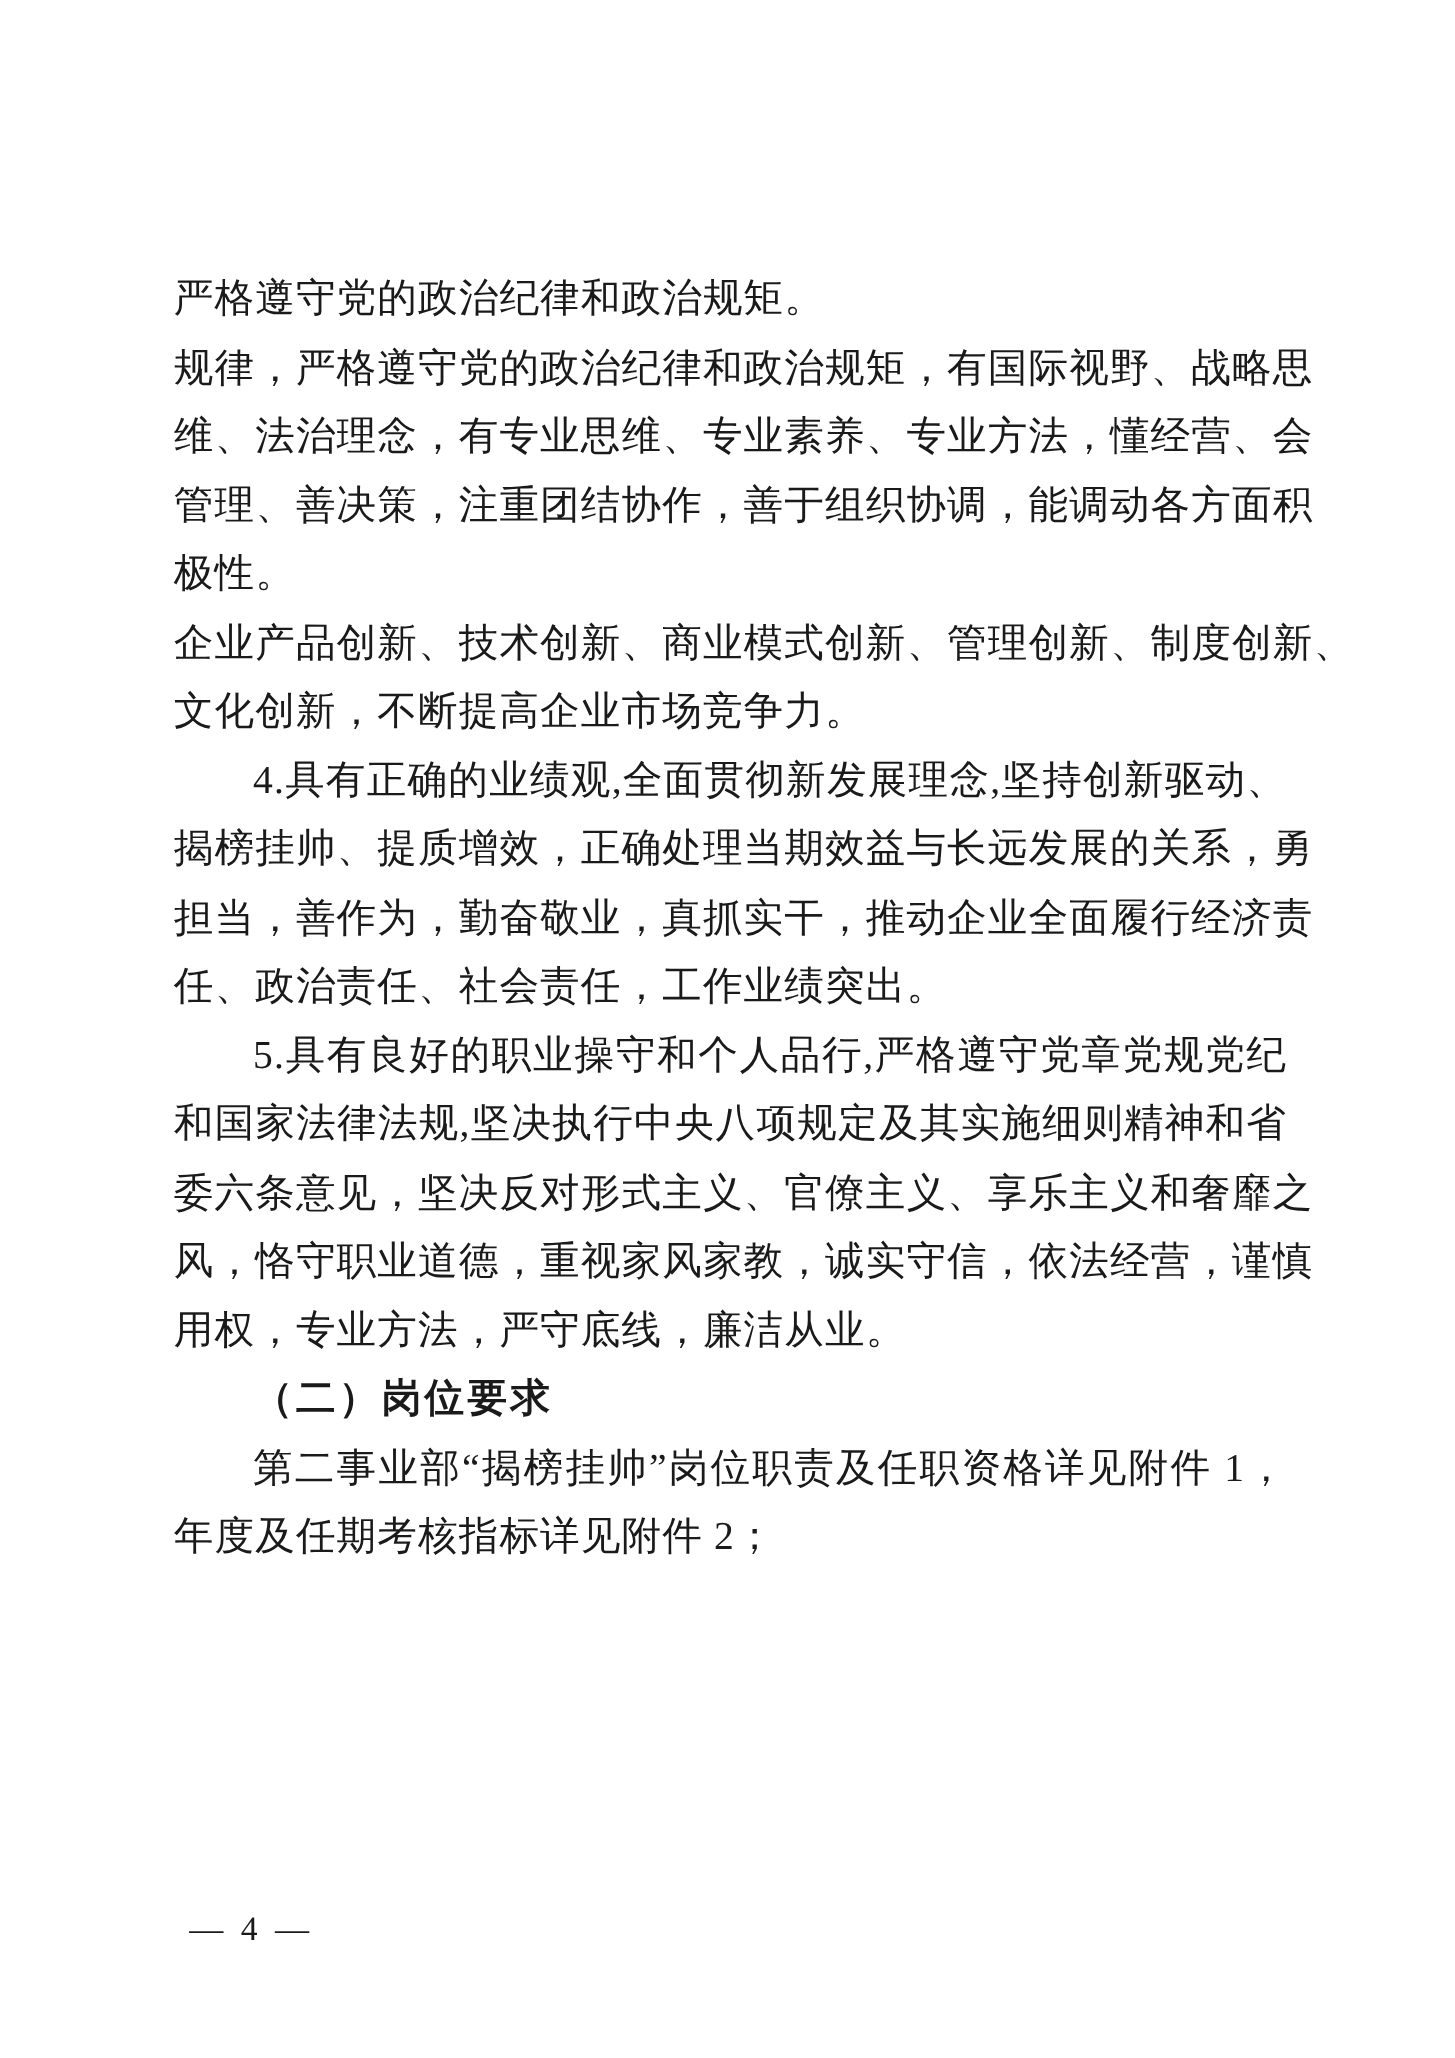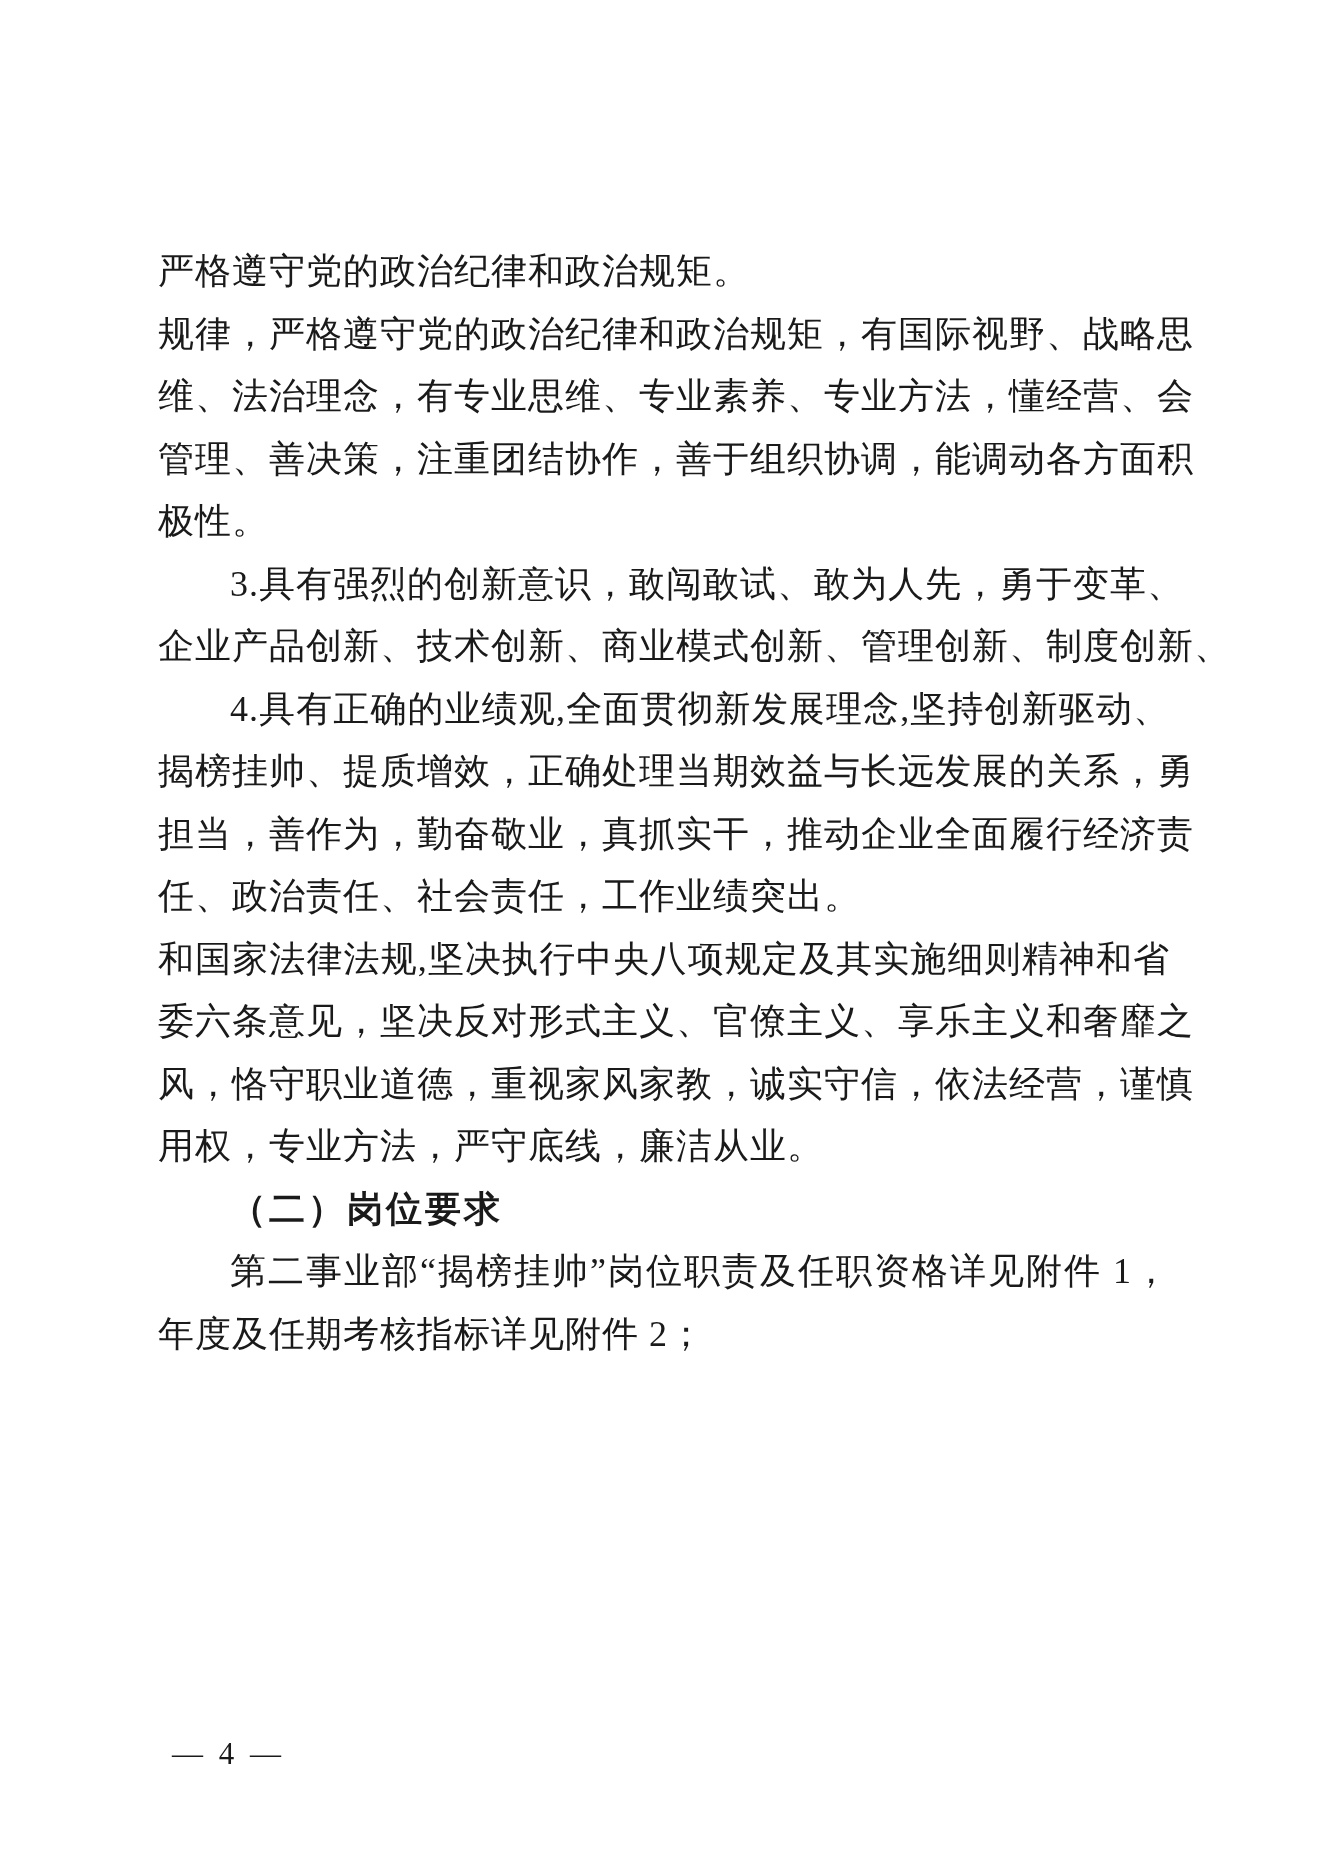--- a/index.html
+++ b/index.html
@@ -40,26 +40,27 @@
 </head>
 <body>
 
 <div class="page">
   <div class="text-block">
       <div class="line body">严格遵守党的政治纪律和政治规矩。</div>
       <div class="line body fill">规律，严格遵守党的政治纪律和政治规矩，有国际视野、战略思</div>
       <div class="line body fill">维、法治理念，有专业思维、专业素养、专业方法，懂经营、会</div>
       <div class="line body fill">管理、善决策，注重团结协作，善于组织协调，能调动各方面积</div>
       <div class="line body">极性。</div>
-      <div class="line body indent fill">3.具有强烈的创新意识，敢闯敢试、敢为人先，勇于变革、</div>
       <div class="line body fill">企业产品创新、技术创新、商业模式创新、管理创新、制度创新、</div>
+      <div class="line body">文化创新，不断提高企业市场竞争力。</div>
       <div class="line body indent fill">4.具有正确的业绩观,全面贯彻新发展理念,坚持创新驱动、</div>
       <div class="line body fill">揭榜挂帅、提质增效，正确处理当期效益与长远发展的关系，勇</div>
       <div class="line body fill">担当，善作为，勤奋敬业，真抓实干，推动企业全面履行经济责</div>
       <div class="line body">任、政治责任、社会责任，工作业绩突出。</div>
+      <div class="line body indent fill">5.具有良好的职业操守和个人品行,严格遵守党章党规党纪</div>
       <div class="line body fill">和国家法律法规,坚决执行中央八项规定及其实施细则精神和省</div>
       <div class="line body fill">委六条意见，坚决反对形式主义、官僚主义、享乐主义和奢靡之</div>
       <div class="line body fill">风，恪守职业道德，重视家风家教，诚实守信，依法经营，谨慎</div>
       <div class="line body">用权，专业方法，严守底线，廉洁从业。</div>
       <div class="line heading indent">（二）岗位要求</div>
       <div class="line body indent fill">第二事业部“揭榜挂帅”岗位职责及任职资格详见附件 1，</div>
       <div class="line body">年度及任期考核指标详见附件 2；</div>
     </div>
   <div class="footer">
     <span>— 4 —</span>

